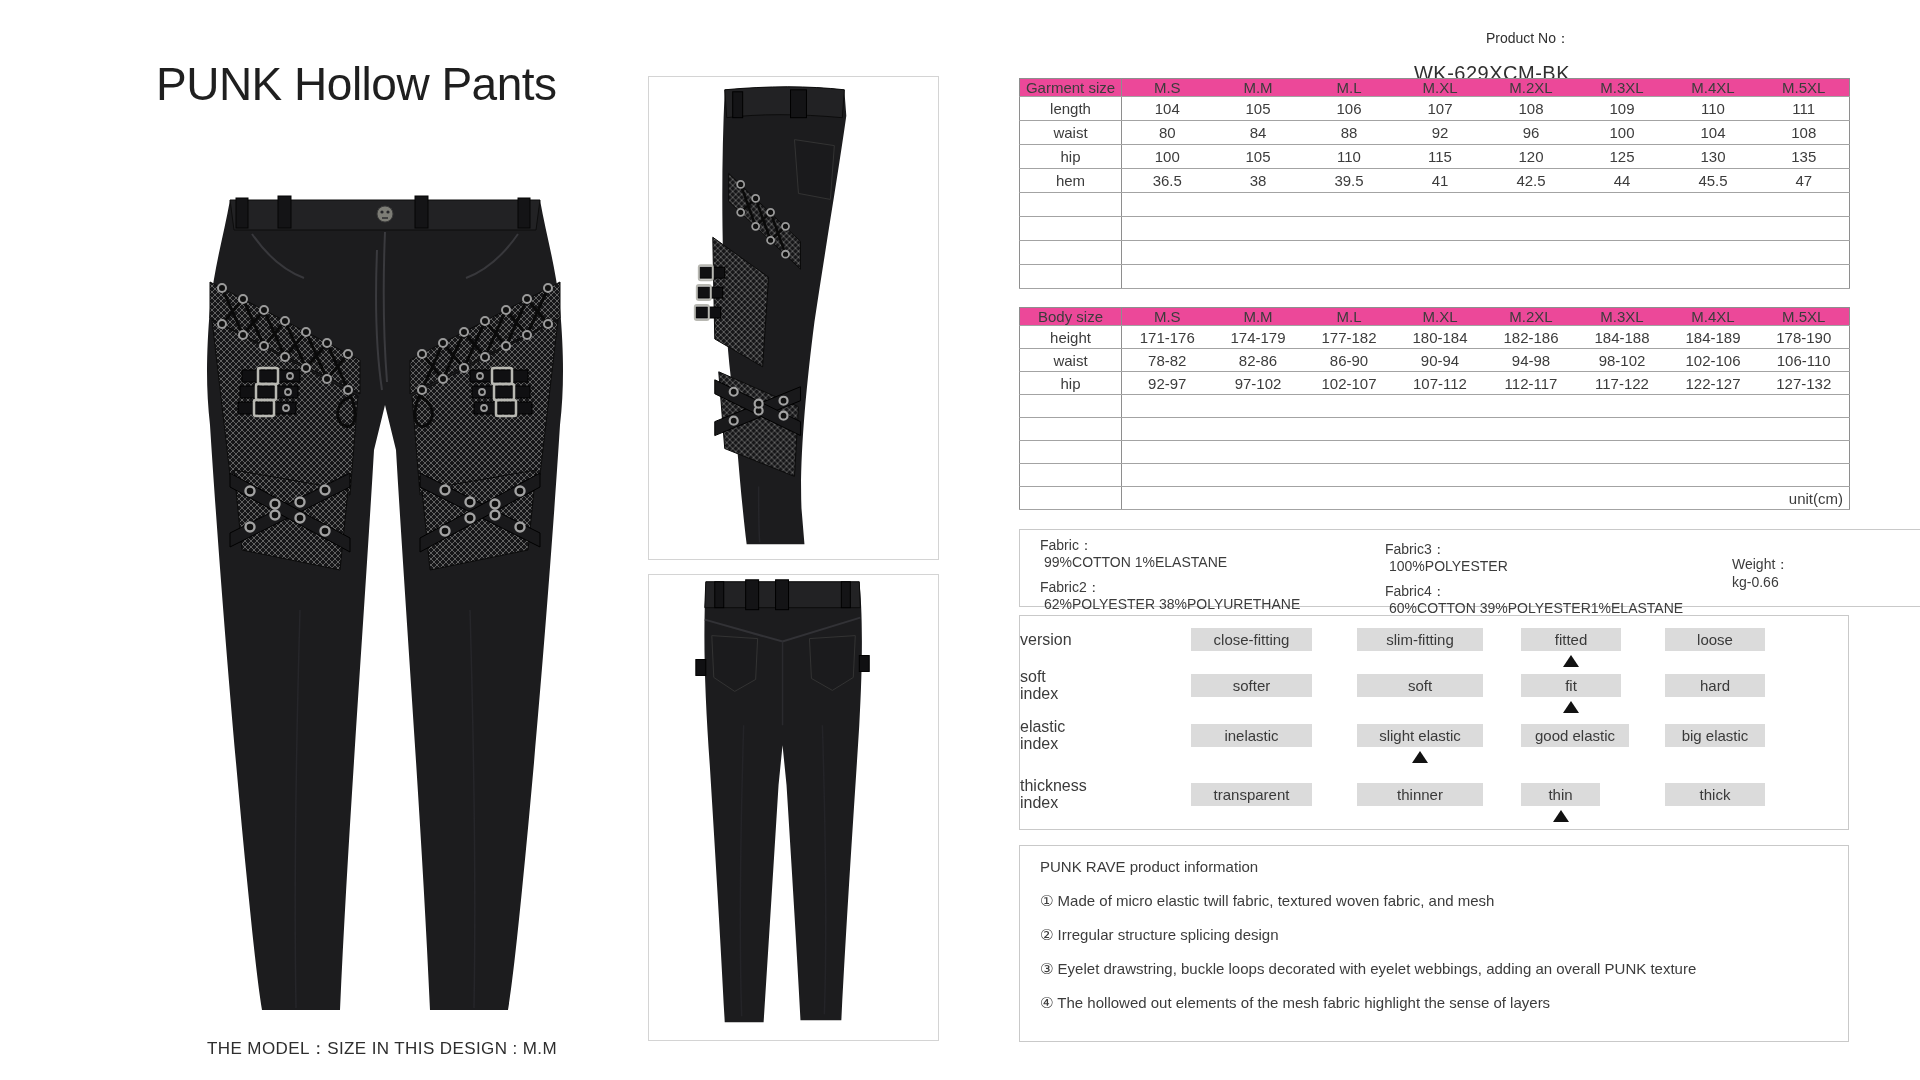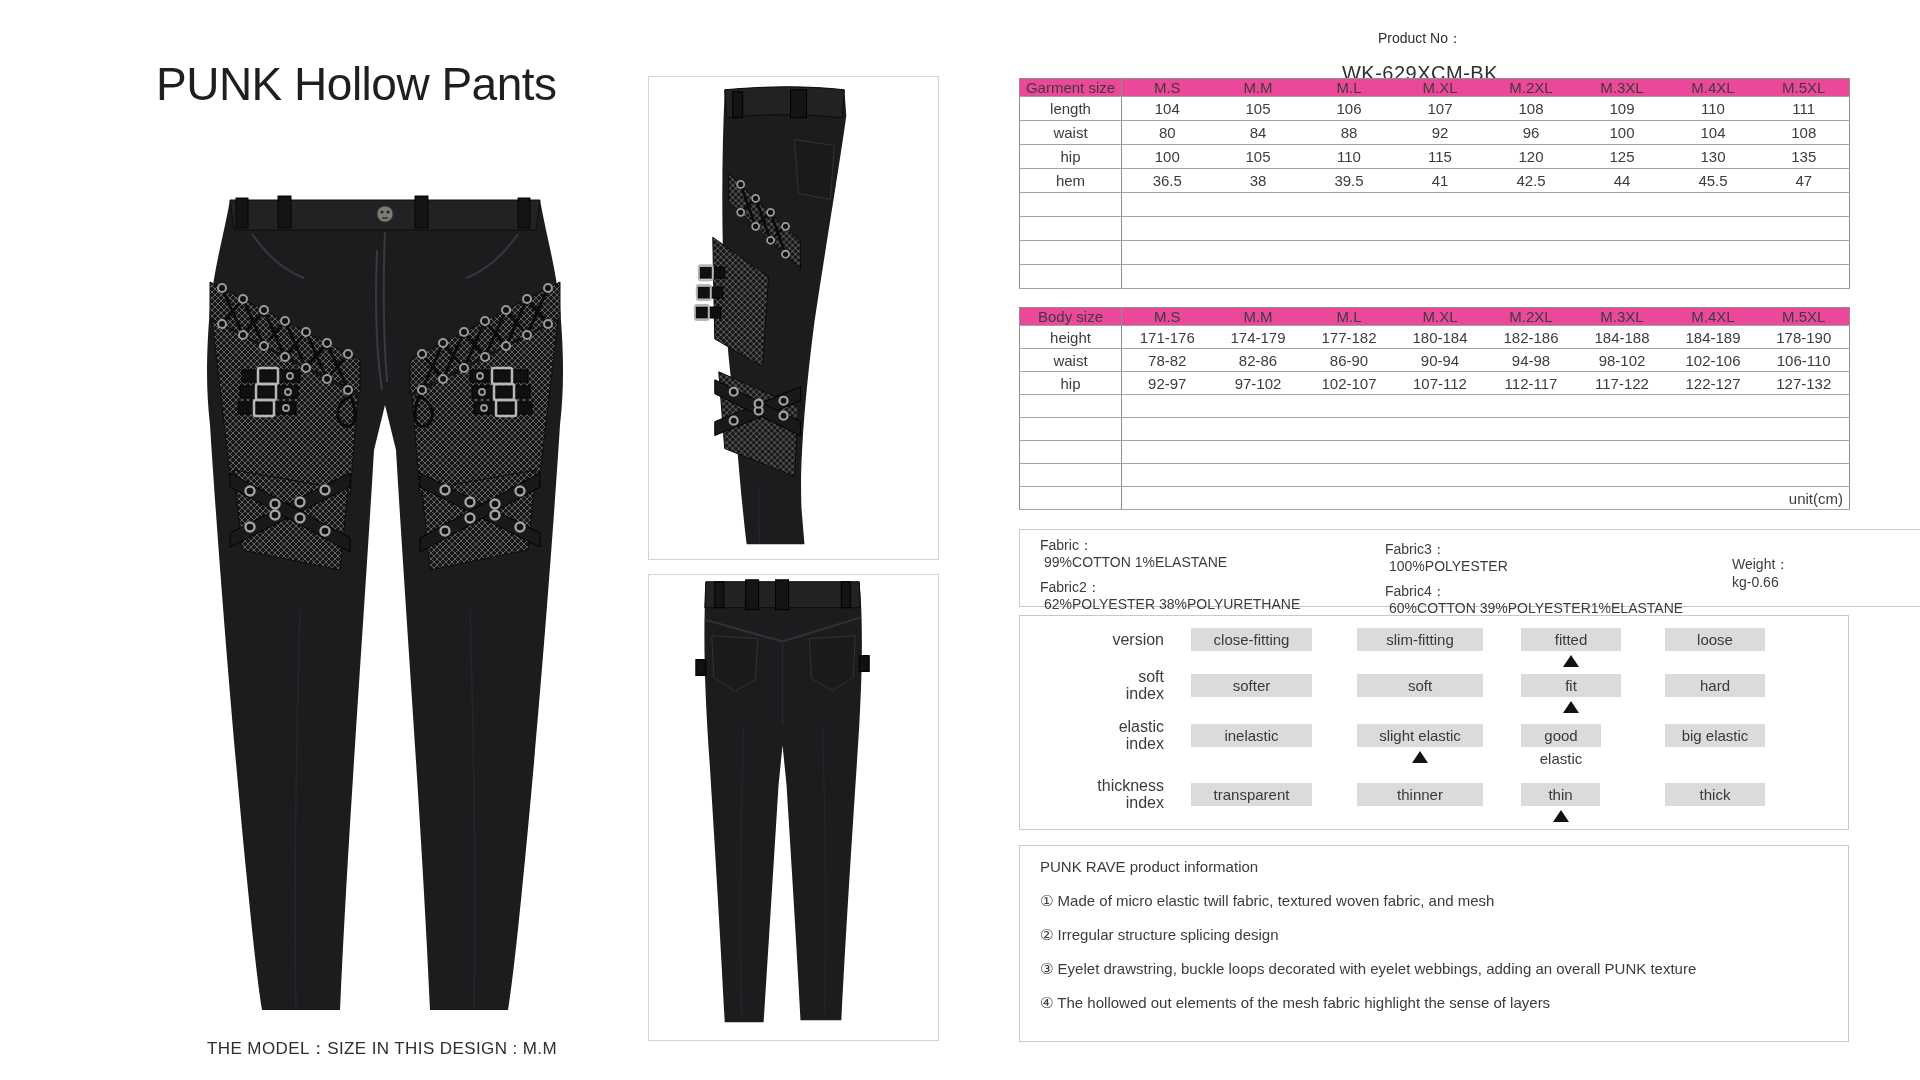--- a/index.html
+++ b/index.html
@@ -9,41 +9,41 @@
 
   .page-title{position:absolute;left:156px;top:57px;font-size:46px;font-weight:400;letter-spacing:-0.5px;color:#1f1f1f;white-space:nowrap}
   .model-note{position:absolute;left:207px;top:1037px;font-size:17px;letter-spacing:0.4px;color:#2e2e2e;white-space:nowrap}
 
   .front-art{position:absolute;left:200px;top:190px;width:385px;height:832px}
   .frame{position:absolute;border:1px solid #d4d4d4;background:#fff}
   .frame svg{position:absolute;left:0;top:0;width:100%;height:100%}
   #frame-side{left:648px;top:76px;width:291px;height:484px}
   #frame-back{left:648px;top:574px;width:291px;height:467px}
 
-  .product-no{position:absolute;left:1270px;top:30px;width:300px;text-align:center;color:#2f2f2f}
+  .product-no{position:absolute;left:1270px;top:30px;width:300px;text-align:right;color:#2f2f2f}
   .product-no .lbl{font-size:14px}
   .product-no .num{font-size:20px;letter-spacing:0.5px;margin-top:14px}
 
   table.sz{position:absolute;border-collapse:collapse;table-layout:fixed;width:830px;font-size:15px;color:#3c3c3c;border:1px solid #8e8e8e;background:#fff}
   table.sz td{border-bottom:1px solid #a3a3a3;text-align:center;height:24px;padding:0;overflow:hidden;white-space:nowrap}
   table.sz.body td{height:23px}
   table.sz td.lab{border-right:1px solid #8e8e8e}
   table.sz tr.hd td{background:#ec4899;height:16px}
   table.sz td.unit{text-align:right;padding-right:6px}
   col.c0{width:102px}col.cd{width:91px}
 
   .gbox{position:absolute;border:1px solid #c9c9c9;background:#fff}
   #fabric-box{left:1019px;top:529px;width:906px;height:78px}
   #attr-box{left:1019px;top:615px;width:830px;height:215px}
   #info-box{left:1019px;top:845px;width:830px;height:197px}
   .abs{position:absolute;white-space:nowrap}
   .f14{font-size:14px;color:#3c3c3c}
   .f15{font-size:15px;color:#3c3c3c}
 
-  .attr-label{position:absolute;left:0;width:144px;text-align:right;font-size:16px;color:#3b3b3b;line-height:17px}
+  .attr-label{position:absolute;left:0;width:144px;text-align:left;font-size:16px;color:#3b3b3b;line-height:17px}
   .chip{position:absolute;height:23px;line-height:23px;text-align:center;background:#dbdbdb;font-size:15px;color:#3a3a3a}
   .chip .marker{position:absolute;left:50%;top:27px;transform:translateX(-50%);width:0;height:0;
     border-left:8px solid transparent;border-right:8px solid transparent;border-bottom:12px solid #121212;visibility:hidden}
 </style>
 </head>
 <body>
 
 <div class="stage">
 
   <div class="page-title">PUNK Hollow Pants</div>
@@ -467,21 +467,21 @@
     <div class="chip" style="left:501px;top:12px;width:100px"><span>fitted</span><div class="marker" style="visibility: visible;"></div></div>
     <div class="chip" style="left:645px;top:12px;width:100px"><span>loose</span></div>
 
     <div class="chip" style="left:171px;top:58px;width:121px"><span>softer</span></div>
     <div class="chip" style="left:337px;top:58px;width:126px"><span>soft</span></div>
     <div class="chip" style="left:501px;top:58px;width:100px"><span>fit</span><div class="marker" style="visibility: visible;"></div></div>
     <div class="chip" style="left:645px;top:58px;width:100px"><span>hard</span></div>
 
     <div class="chip" style="left:171px;top:108px;width:121px"><span>inelastic</span></div>
     <div class="chip" style="left:337px;top:108px;width:126px"><span>slight elastic</span><div class="marker" style="visibility: visible;"></div></div>
-    <div class="chip" style="left:501px;top:108px;width:80px"><span>good elastic</span></div>
+    <div class="chip" style="left:501px;top:108px;width:108px"><span>good elastic</span></div>
     <div class="chip" style="left:645px;top:108px;width:100px"><span>big elastic</span></div>
 
     <div class="chip" style="left:171px;top:167px;width:121px"><span>transparent</span></div>
     <div class="chip" style="left:337px;top:167px;width:126px"><span>thinner</span></div>
     <div class="chip" style="left:501px;top:167px;width:79px"><span>thin</span><div class="marker" style="visibility: visible;"></div></div>
     <div class="chip" style="left:645px;top:167px;width:100px"><span>thick</span></div>
   </div>
 
   <div class="gbox" id="info-box">
     <div class="abs f15" style="left:20px;top:12px">PUNK RAVE product information</div>

